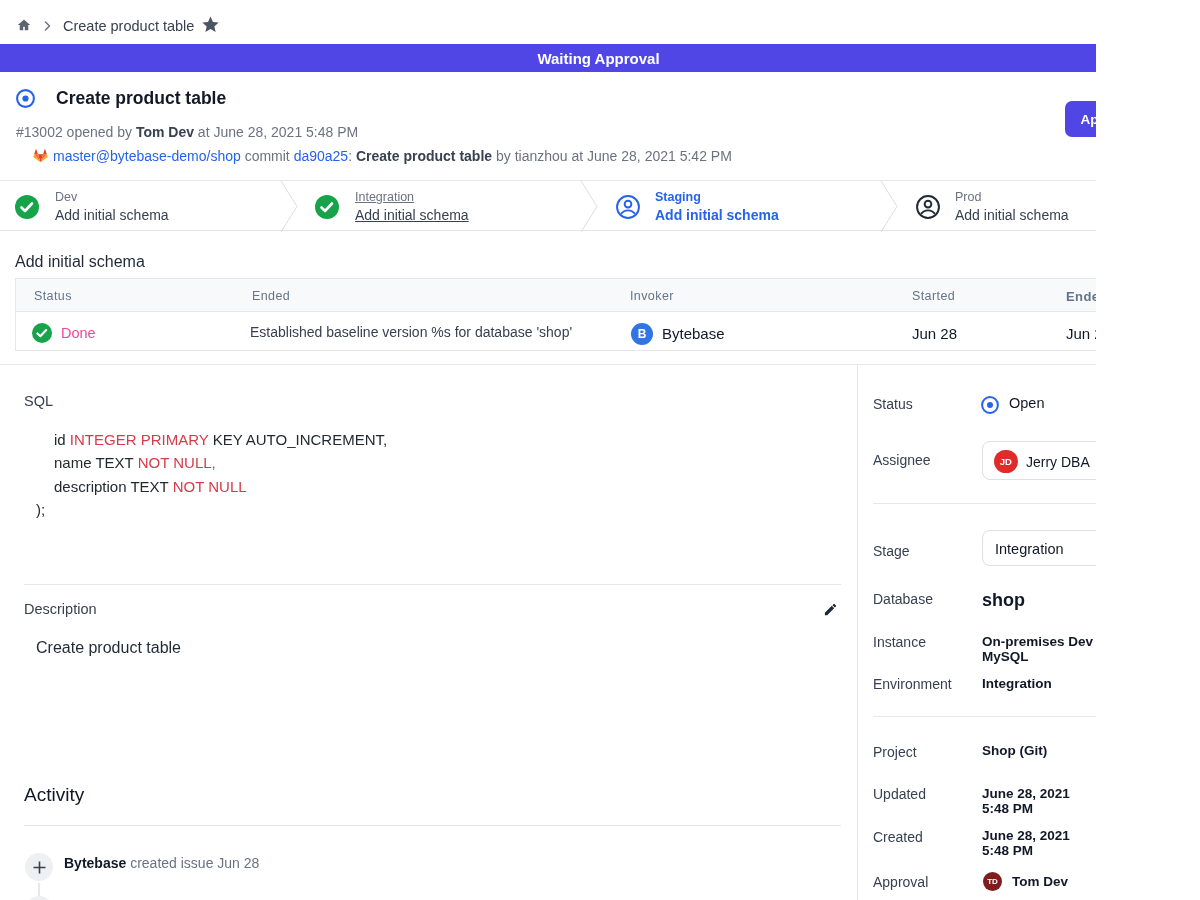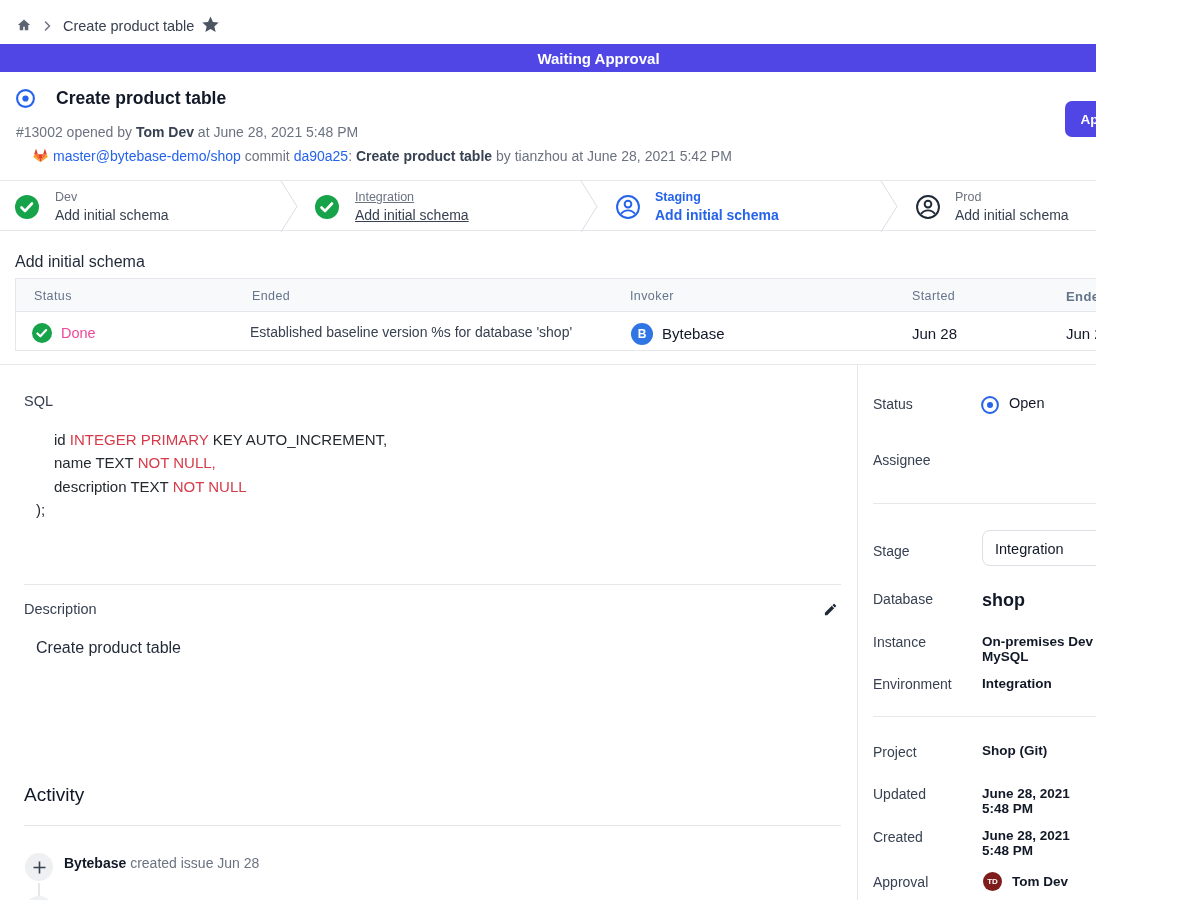--- a/index.html
+++ b/index.html
@@ -156,20 +156,27 @@
 <div class="abs" style="left:857px;top:365px;width:1px;height:535px;background:#e5e7eb;"></div>
 
 <div class="abs" style="left:873px;top:396px;font-size:14px;color:#374151;">Status</div>
 <svg class="abs" style="left:981px;top:396px;" width="18" height="18" viewBox="0 0 18 18">
       <circle cx="9" cy="9" r="7.9" fill="none" stroke="#2563eb" stroke-width="2"></circle>
       <circle cx="9" cy="9" r="3" fill="#2563eb"></circle>
     </svg>
 <div class="abs" style="left:1009px;top:395px;font-size:14.5px;color:#111827;">Open</div>
 
 <div class="abs" style="left:873px;top:452px;font-size:14px;color:#374151;">Assignee</div>
+<div class="abs" style="left:982px;top:441px;width:193px;height:39px;border:1px solid #dcdfe4;border-radius:8px;background:#fff;">
+  <div class="abs" style="left:11px;top:7.5px;width:23.5px;height:23.5px;border-radius:50%;background:#e02b2b;color:#fff;display:flex;align-items:center;justify-content:center;font-size:9.5px;font-weight:700;">JD</div>
+  <div class="abs" style="left:43px;top:12px;font-size:14px;color:#111827;">Jerry DBA</div>
+  <svg class="abs" style="left:167px;top:10px;" width="14" height="19" viewBox="0 0 14 19" fill="none" stroke="#6b7280" stroke-width="1.8" stroke-linecap="round" stroke-linejoin="round">
+        <path d="M2.5 6.5 L7 2 L11.5 6.5 M2.5 12.5 L7 17 L11.5 12.5"></path>
+      </svg>
+</div>
 
 <div class="abs" style="left:873px;top:503px;width:304px;height:1px;background:#e5e7eb;"></div>
 
 <div class="abs" style="left:873px;top:543px;font-size:14px;color:#374151;">Stage</div>
 <div class="abs" style="left:982px;top:530px;width:192px;height:36px;border:1px solid #dcdfe4;border-radius:8px;background:#fff;">
   <div class="abs" style="left:12px;top:10px;font-size:14.5px;color:#111827;">Integration</div>
   <svg class="abs" style="left:164px;top:13px;" width="14" height="9" viewBox="0 0 14 9" fill="none" stroke="#6b7280" stroke-width="1.8" stroke-linecap="round" stroke-linejoin="round">
         <path d="M1.5 1.5 L7 7 L12.5 1.5"></path>
       </svg>
 </div>

